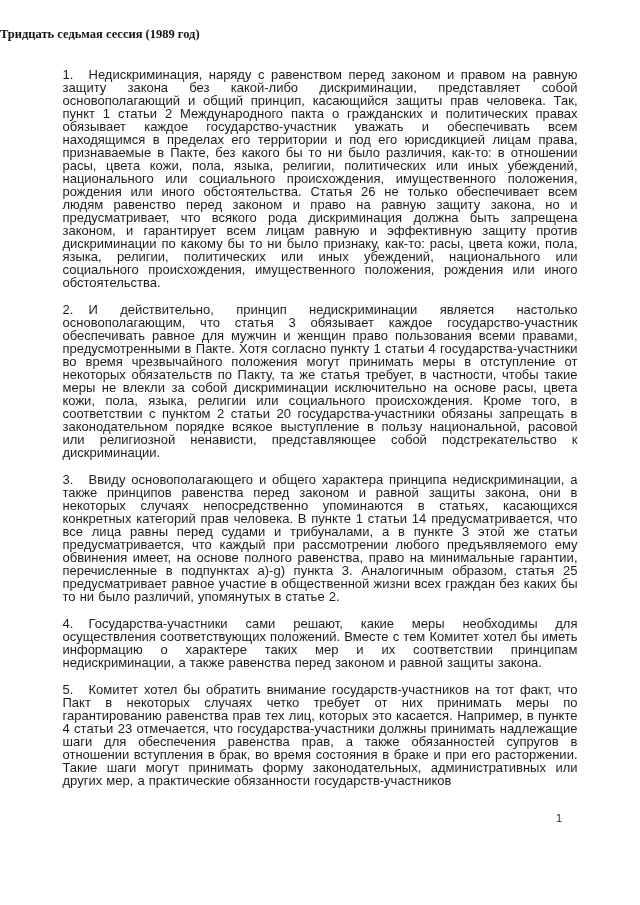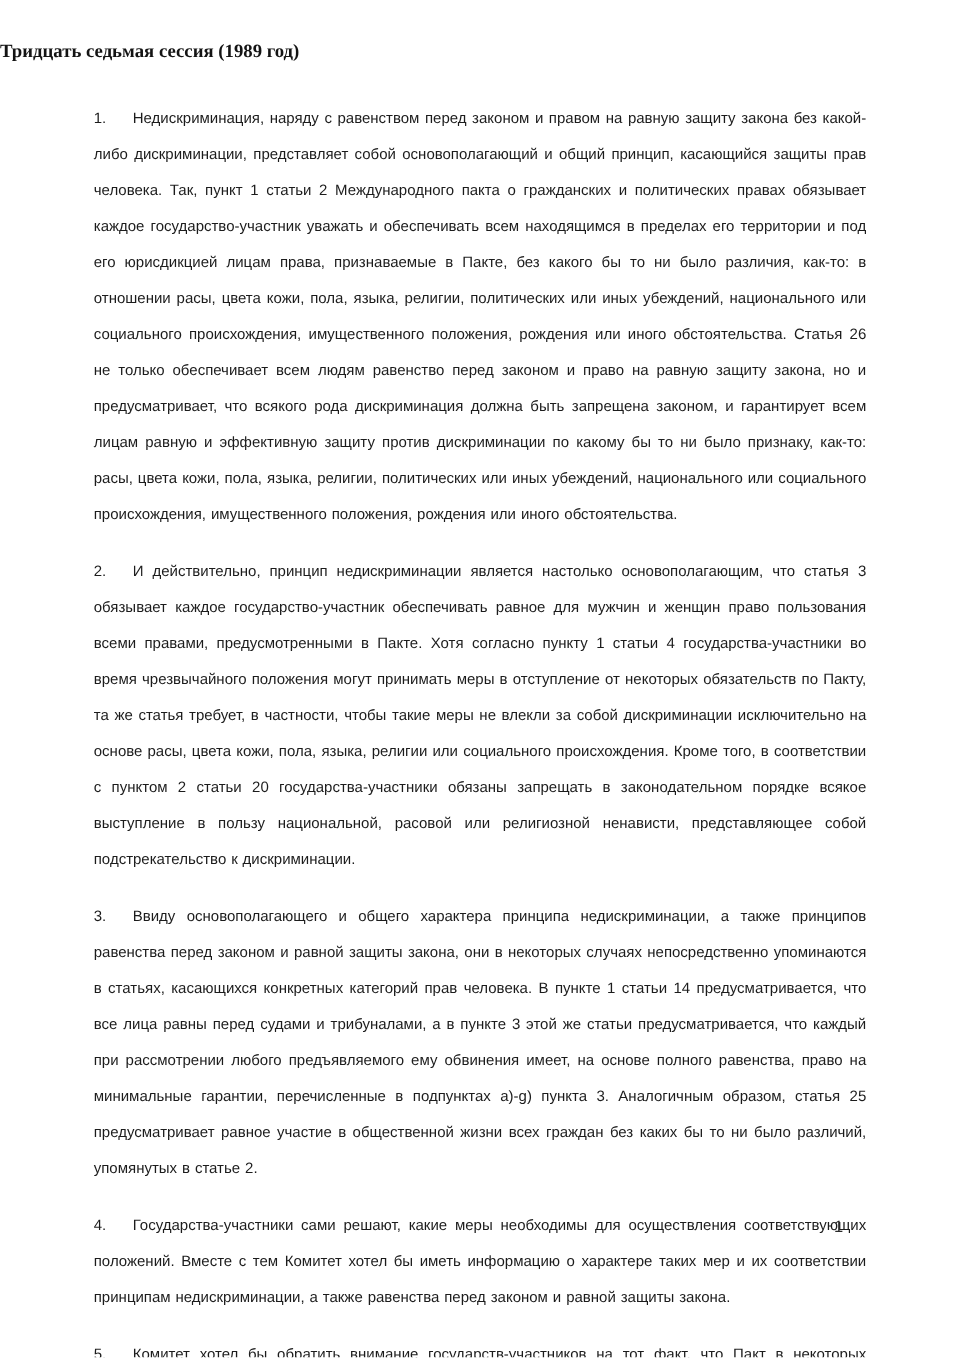--- a/index.html
+++ b/index.html
@@ -28,22 +28,22 @@
   }
   .doc-title {
     margin-top: 15px;
   }
   .content {
     width: 515px;
     margin: 27px auto 0 auto;
   }
   .para {
     text-align: justify;
-    font-size: 10px;
-    line-height: 24px;
+    font-size: 13px;
+    line-height: 13px;
     color: #1c1c1c;
     margin: 0 0 14px 0;
     word-spacing: 0.5px;
   }
   .para-num {
     display: inline-block;
     width: 26px;
   }
   .page-number {
     position: absolute;

